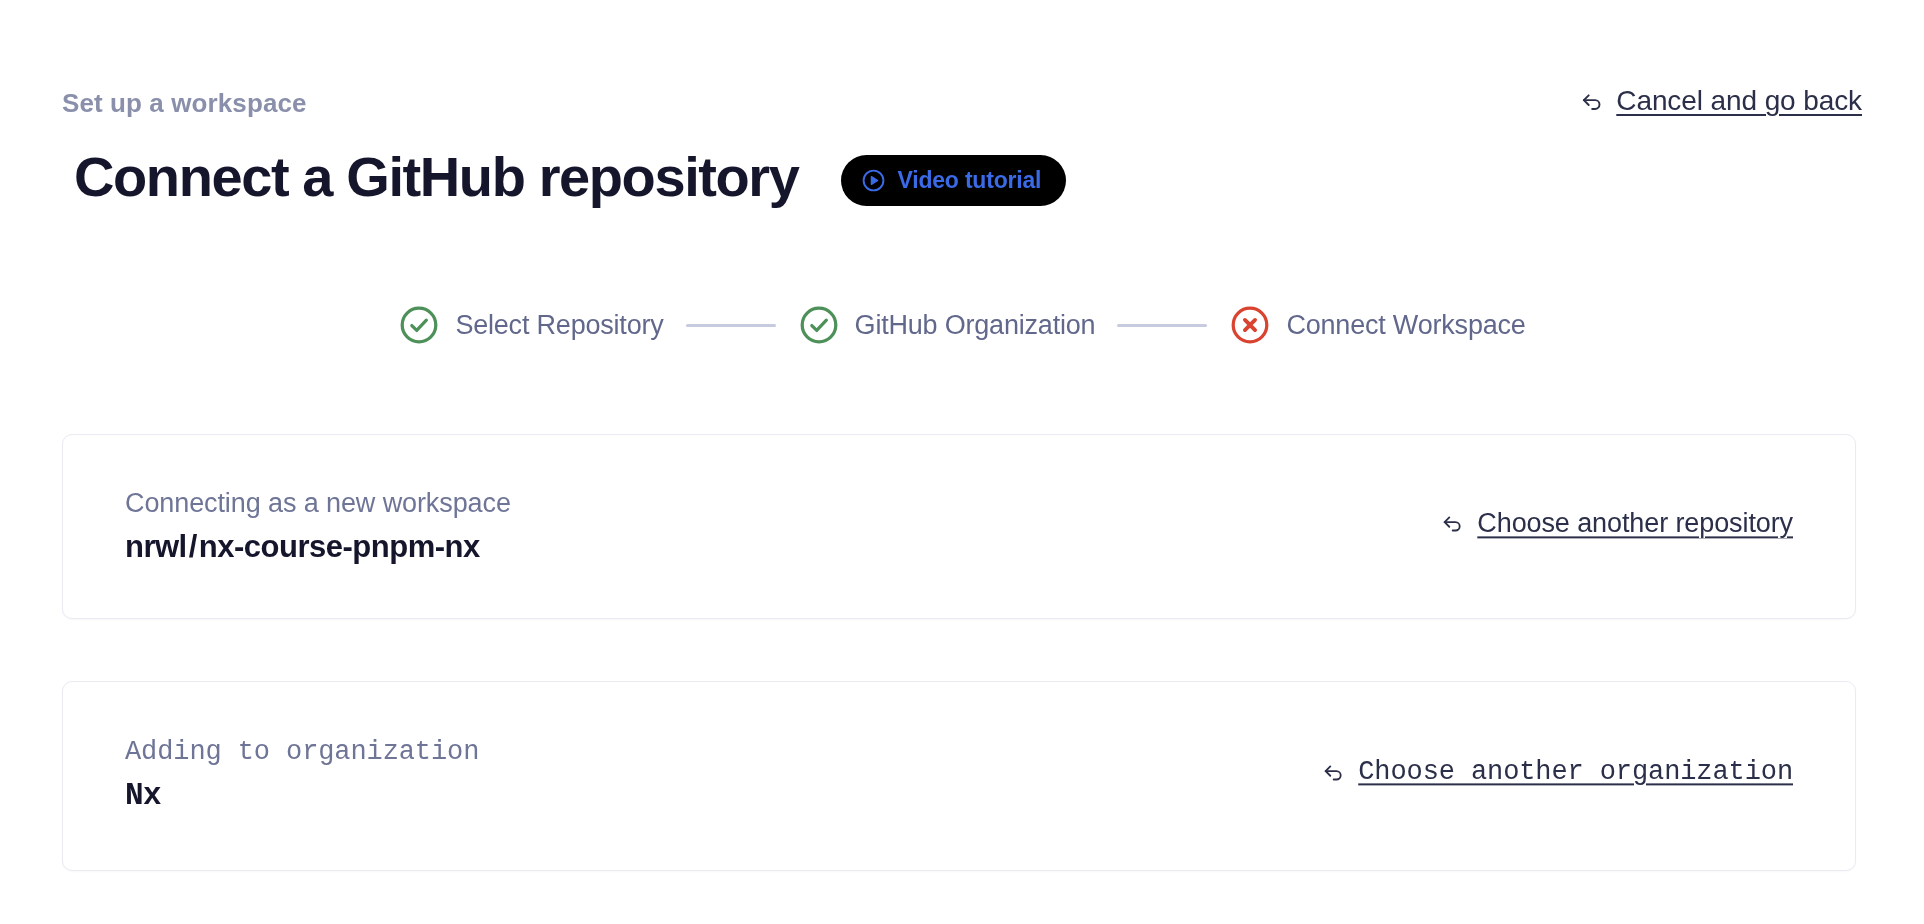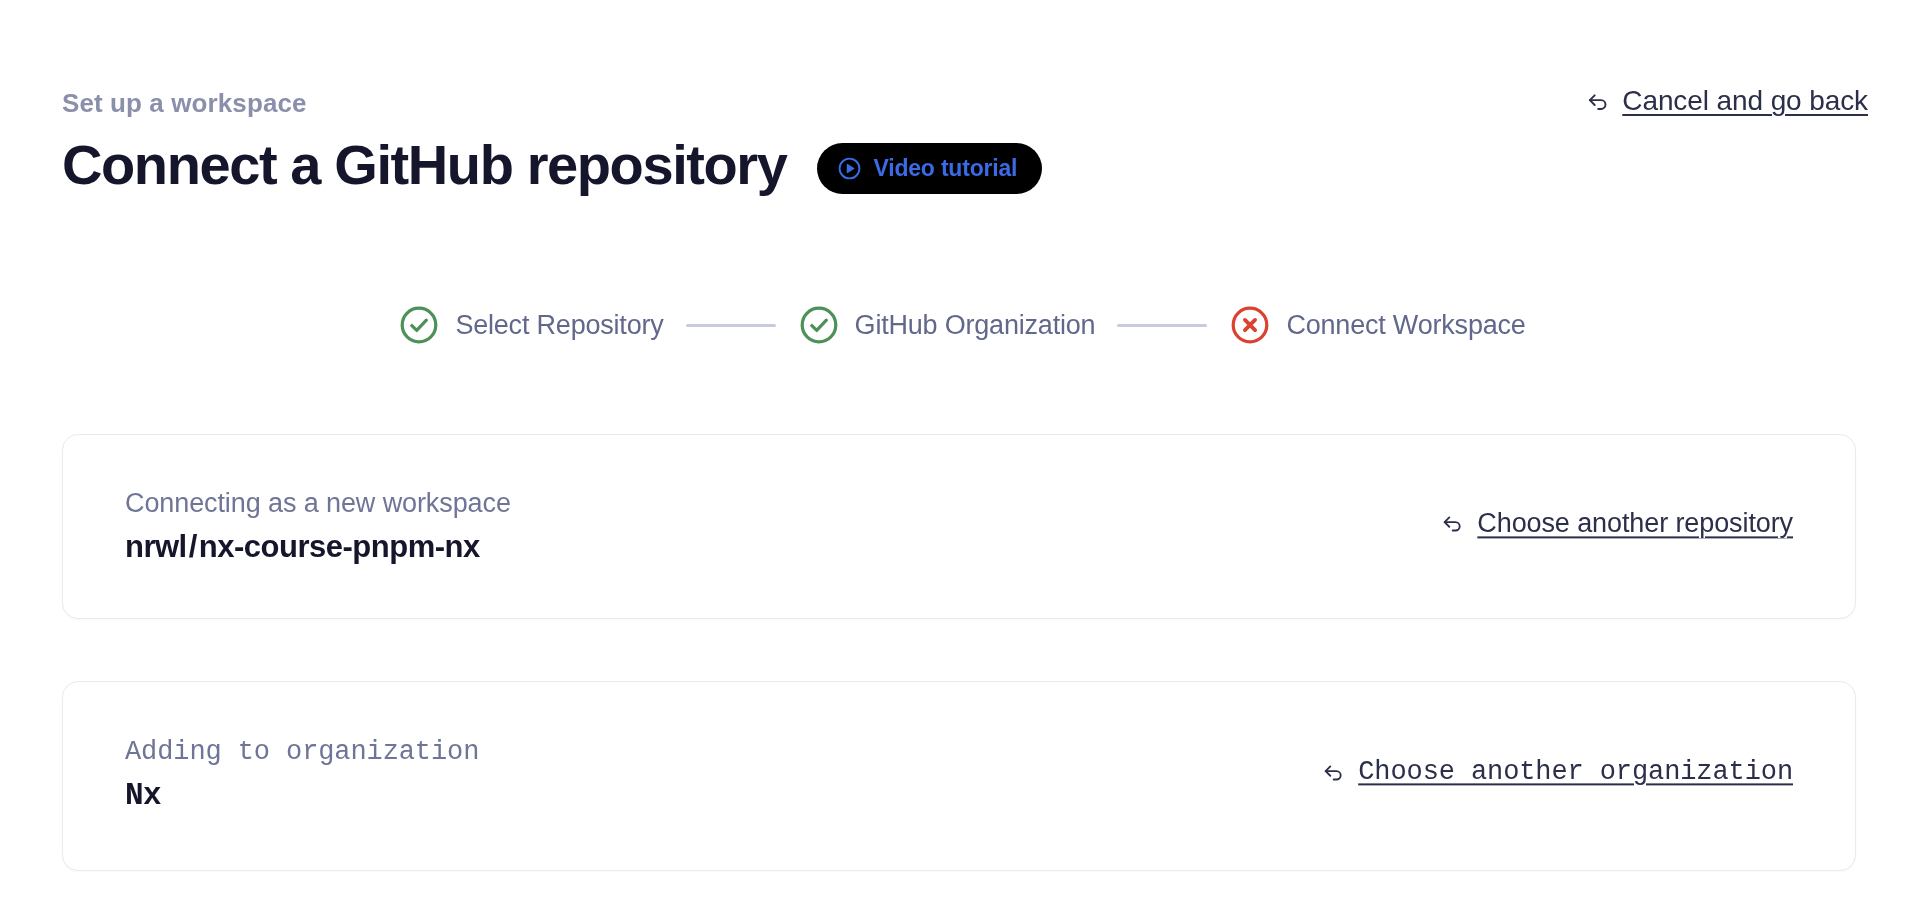--- a/index.html
+++ b/index.html
@@ -42,21 +42,21 @@
     align-items: center;
     gap: 30px;
     margin-top: 17px;
   }
   .page-title {
     font-size: 56px;
     font-weight: 700;
     letter-spacing: -1.4px;
     color: #15162c;
     line-height: 1.05;
-    margin: 0;
+    margin: 12px;
     white-space: nowrap;
   }
   .video-badge {
     display: inline-flex;
     align-items: center;
     gap: 12px;
     background: #000000;
     border-radius: 999px;
     padding: 12px 25px 12px 20px;
     cursor: pointer;
@@ -74,21 +74,21 @@
   .play-icon {
     display: block;
     width: 25px;
     height: 25px;
     flex: 0 0 auto;
   }
 
   
   .cancel-link {
     position: absolute;
-    right: 56px;
+    right: 62px;
     top: 85px;
     display: inline-flex;
     align-items: center;
     gap: 11px;
     cursor: pointer;
     text-decoration: none;
   }
   .cancel-link .lbl {
     font-size: 28px;
     font-weight: 400;
@@ -145,21 +145,21 @@
     flex: 0 0 auto;
   }
 
   
   .card {
     position: absolute;
     left: 62px;
     width: 1794px;
     background: #ffffff;
     border: 1.5px solid #e9eaf2;
-    border-radius: 16px;
+    border-radius: 10px;
     box-sizing: border-box;
     box-shadow: 0 1px 2px rgba(30, 32, 60, 0.03);
   }
   #card-repository { top: 434px; height: 185px; }
   #card-organization { top: 681px; height: 190px; font-family: Liberation Mono, monospace; }
 
   .card-inner {
     position: absolute;
     left: 62px;
     right: 62px;

